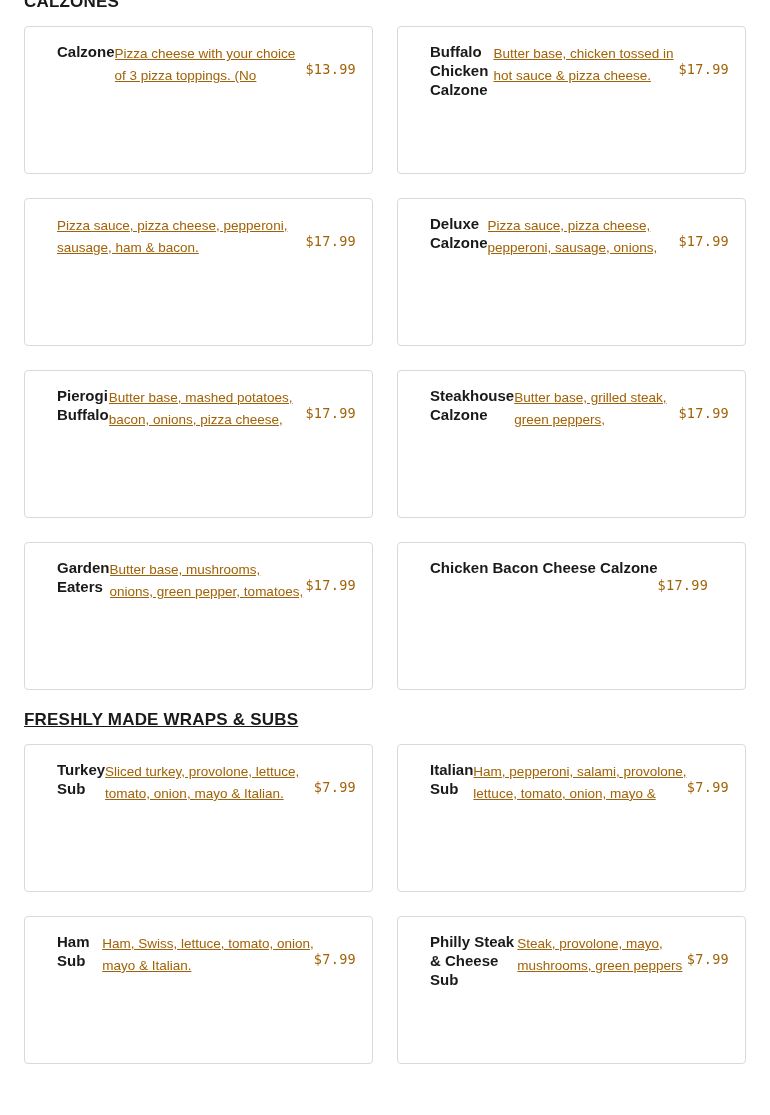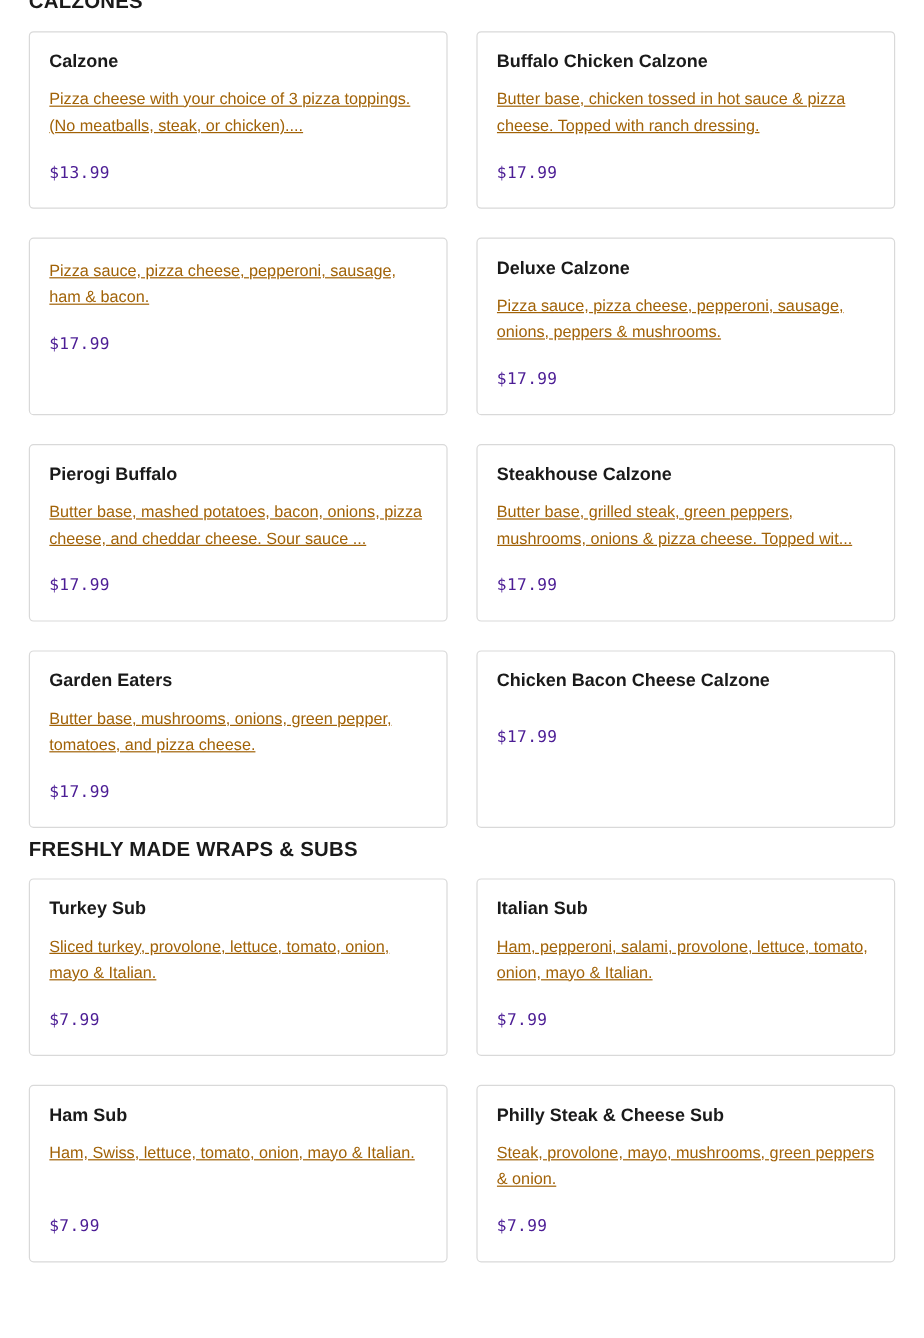--- a/index.html
+++ b/index.html
@@ -27,37 +27,38 @@
     text-transform: uppercase;
     margin: 0;
     padding: 0;
     font-family: "Liberation Sans", sans-serif;
   }
   .section-title.first {
     margin-top: -8px;
     margin-bottom: 14px;
   }
   .section-title.later {
-    margin-top: 8px;
+    margin-top: 20px;
     margin-bottom: 14px;
+    text-decoration: underline;
   }
   .grid {
     display: grid;
     grid-template-columns: 349px 349px;
     column-gap: 24px;
     row-gap: 24px;
   }
   .card {
     border: 1px solid #d9d9d9;
     border-radius: 4px;
     background: #fff;
-    padding: 16px 16px 14px 16px;
+    padding: 16px 16px 14px 32px;
     min-height: 148px;
     display: flex;
-    flex-direction: column;
+    flex-direction: row;
     overflow: hidden;
     position: relative;
   }
   .card-name {
     font-size: 15px;
     font-weight: bold;
     color: #1a1a1a;
     line-height: 1.25;
     margin-bottom: 10px;
   }
@@ -67,21 +68,21 @@
     line-height: 1.62;
     margin: 0;
     flex: 1 1 auto;
     max-height: 46px;
     overflow: hidden;
     text-decoration: underline;
   }
   .card-price {
     font-family: "DejaVu Sans Mono", monospace;
     font-size: 13.5px;
-    color: #4c1d95;
+    color: #a16207;
     letter-spacing: 0.3px;
     margin-top: 18px;
   }
 </style>
 </head>
 <body>
 
 <div class="page">
 
   <h2 class="section-title first">CALZONES</h2>

